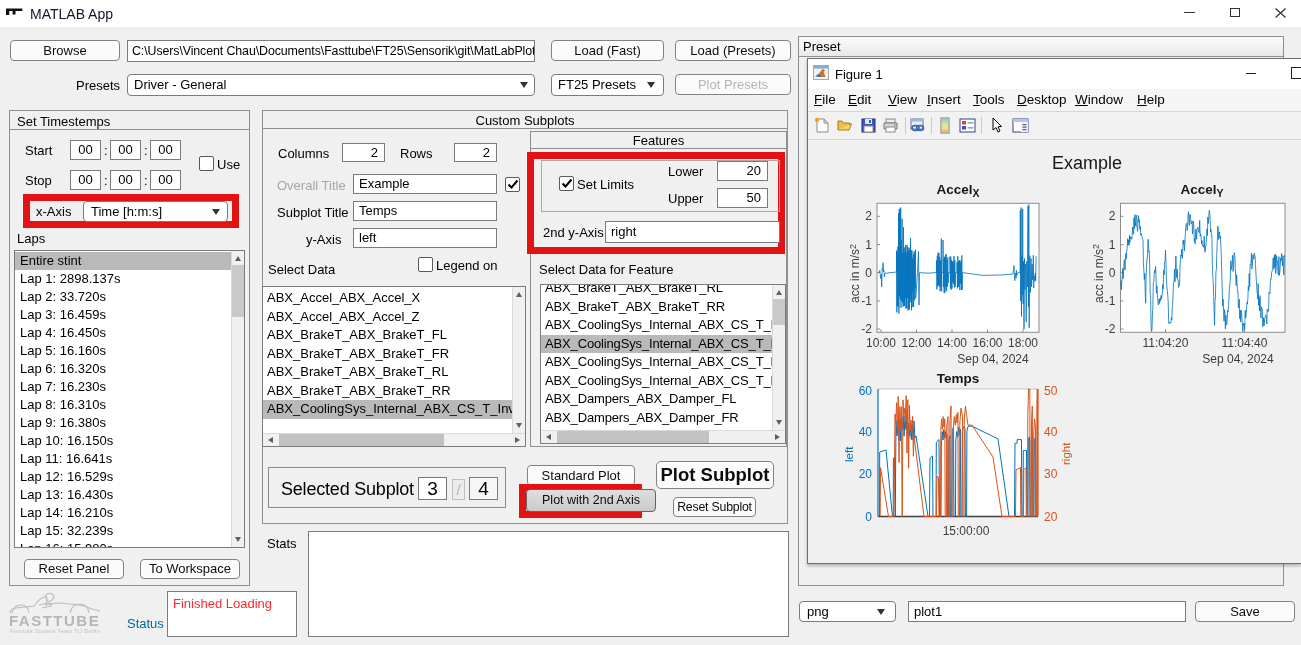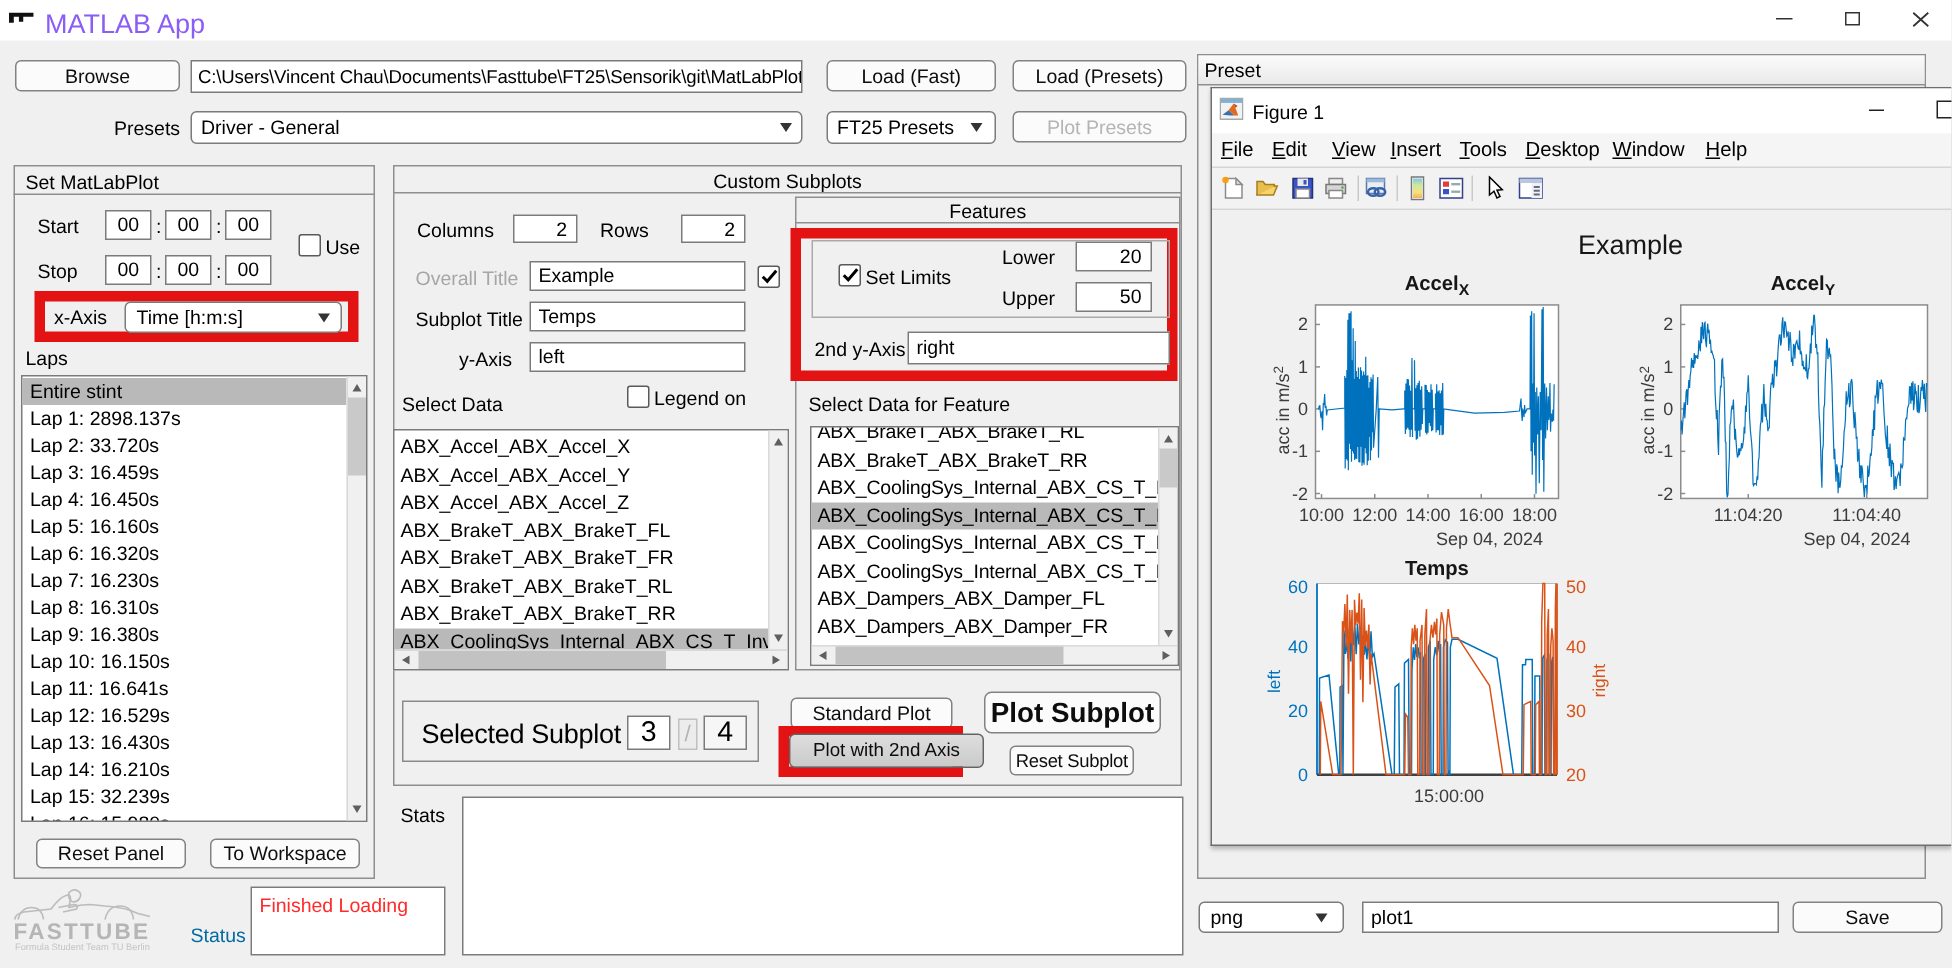--- a/index.html
+++ b/index.html
@@ -17,38 +17,38 @@
 .red{position:absolute;border:7px solid #e31313}
 .cb{position:absolute;width:15px;height:15px;background:#fff;border:1px solid #5a5a5a;border-radius:2px}
 .row{height:18.5px;line-height:18.5px;font-size:13px;padding-left:4px;white-space:nowrap}
 .lrow{height:18px;line-height:18px;font-size:13px;padding-left:5px;white-space:nowrap}
 .sel{background:#b9b9b9}
 </style></head><body>
 <div class="ab" style="left:0;top:0;width:1301px;height:27px;background:#fff"></div>
 <svg class="ab" style="left:6px;top:7px" width="18" height="10" viewBox="0 0 18 10">
 <path d="M0 1.5 h16.3 v2.6 h-6.8 v3.4 h-2.9 v-3.4 h-3.4 v4 h-3.2 z" fill="#111"></path>
   </svg>
-<div class="ab" style="left:30px;top:6px;font-size:18px;color:#8b5cf6">MATLAB App</div>
+<div class="ab" style="left:30px;top:6px;font-size:14px;color:#0f172a">MATLAB App</div>
 <div class="ab" style="left:1184px;top:12px;width:11px;height:1.4px;background:#333"></div>
 <div class="ab" style="left:1230px;top:8px;width:10px;height:9px;border:1.2px solid #333"></div>
 <svg class="ab" style="left:1275px;top:8px" width="11" height="10" viewBox="0 0 11 10">
 <path d="M0.5 0.5 L10.5 9.5 M10.5 0.5 L0.5 9.5" stroke="#333" stroke-width="1.2"></path>
   </svg>
 <div class="btn" style="left:10px;top:40px;width:110px;height:21px;line-height:19px">Browse</div>
 <div class="fld" style="left:127px;top:40px;width:408px;height:22px;line-height:20px;padding-left:4px;font-size:12.4px;letter-spacing:-0.1px">C:\Users\Vincent Chau\Documents\Fasttube\FT25\Sensorik\git\MatLabPlot</div>
 <div class="btn" style="left:551px;top:40px;width:113px;height:21px;line-height:19px">Load (Fast)</div>
 <div class="btn" style="left:675px;top:40px;width:116px;height:21px;line-height:19px">Load (Presets)</div>
 <div class="lbl" style="left:76px;top:78px">Presets</div>
 <div class="dd" style="left:127px;top:74px;width:408px;height:22px;line-height:20px;padding-left:6px">Driver - General</div>
 <div class="tri" style="left:520px;top:82px"></div>
 <div class="dd" style="left:551px;top:74px;width:113px;height:22px;line-height:20px;padding-left:6px">FT25 Presets</div>
 <div class="tri" style="left:647px;top:82px"></div>
 <div class="btn" style="left:675px;top:74px;width:116px;height:21px;line-height:19px;color:#b4b4b4">Plot Presets</div>
 <div class="panel" style="left:9px;top:110px;width:241px;height:476px"></div>
-<div class="lbl" style="left:17px;top:114px">Set MatLabPlot</div>
+<div class="lbl" style="left:17px;top:114px">Set Timestemps</div>
 <div class="ab" style="left:9px;top:129px;width:241px;height:1px;background:#8f8f8f"></div>
 <div class="lbl" style="left:25px;top:143px">Start</div>
 <div class="lbl" style="left:25px;top:173px">Stop</div>
 <div class="fld" style="left:70px;top:140px;width:31px;height:20px;line-height:18px;text-align:center">00</div>
 <div class="fld" style="left:110px;top:140px;width:31px;height:20px;line-height:18px;text-align:center">00</div>
 <div class="fld" style="left:150px;top:140px;width:31px;height:20px;line-height:18px;text-align:center">00</div>
 <div class="lbl" style="left:104px;top:143px">:</div>
 <div class="lbl" style="left:144px;top:143px">:</div>
 <div class="fld" style="left:70px;top:170px;width:31px;height:20px;line-height:18px;text-align:center">00</div>
 <div class="fld" style="left:110px;top:170px;width:31px;height:20px;line-height:18px;text-align:center">00</div>
@@ -120,21 +120,20 @@
 <div class="lbl" style="left:277px;top:205px">Subplot Title</div>
 <div class="fld" style="left:353px;top:201px;width:144px;height:20px;line-height:18px;padding-left:5px">Temps</div>
 <div class="lbl" style="left:306px;top:232px">y-Axis</div>
 <div class="fld" style="left:353px;top:228px;width:144px;height:20px;line-height:18px;padding-left:5px">left</div>
 <div class="cb" style="left:418px;top:257px"></div>
 <div class="lbl" style="left:436px;top:258px">Legend on</div>
 <div class="lbl" style="left:268px;top:262px">Select Data</div>
 <div class="fld" style="left:262px;top:286px;width:264px;height:161px;font-size:13px">
     <div style="position:absolute;left:0;top:2px;width:266px;overflow:hidden">
       <div class="row">ABX_Accel_ABX_Accel_X</div>
-      <div class="row">ABX_Accel_ABX_Accel_Y</div>
       <div class="row">ABX_Accel_ABX_Accel_Z</div>
       <div class="row">ABX_BrakeT_ABX_BrakeT_FL</div>
       <div class="row">ABX_BrakeT_ABX_BrakeT_FR</div>
       <div class="row">ABX_BrakeT_ABX_BrakeT_RL</div>
       <div class="row">ABX_BrakeT_ABX_BrakeT_RR</div>
       <div class="row sel">ABX_CoolingSys_Internal_ABX_CS_T_InvL</div>
     </div>
     <div style="position:absolute;right:0;top:0;width:13px;height:146px;background:#f0f0f0;border-left:1px solid #d9d9d9">
       <div style="position:absolute;left:3px;top:5px;width:0;height:0;border-left:3.5px solid transparent;border-right:3.5px solid transparent;border-bottom:5px solid #5f5f5f"></div>
       <div style="position:absolute;left:3px;bottom:5px;width:0;height:0;border-left:3.5px solid transparent;border-right:3.5px solid transparent;border-top:5px solid #5f5f5f"></div>

